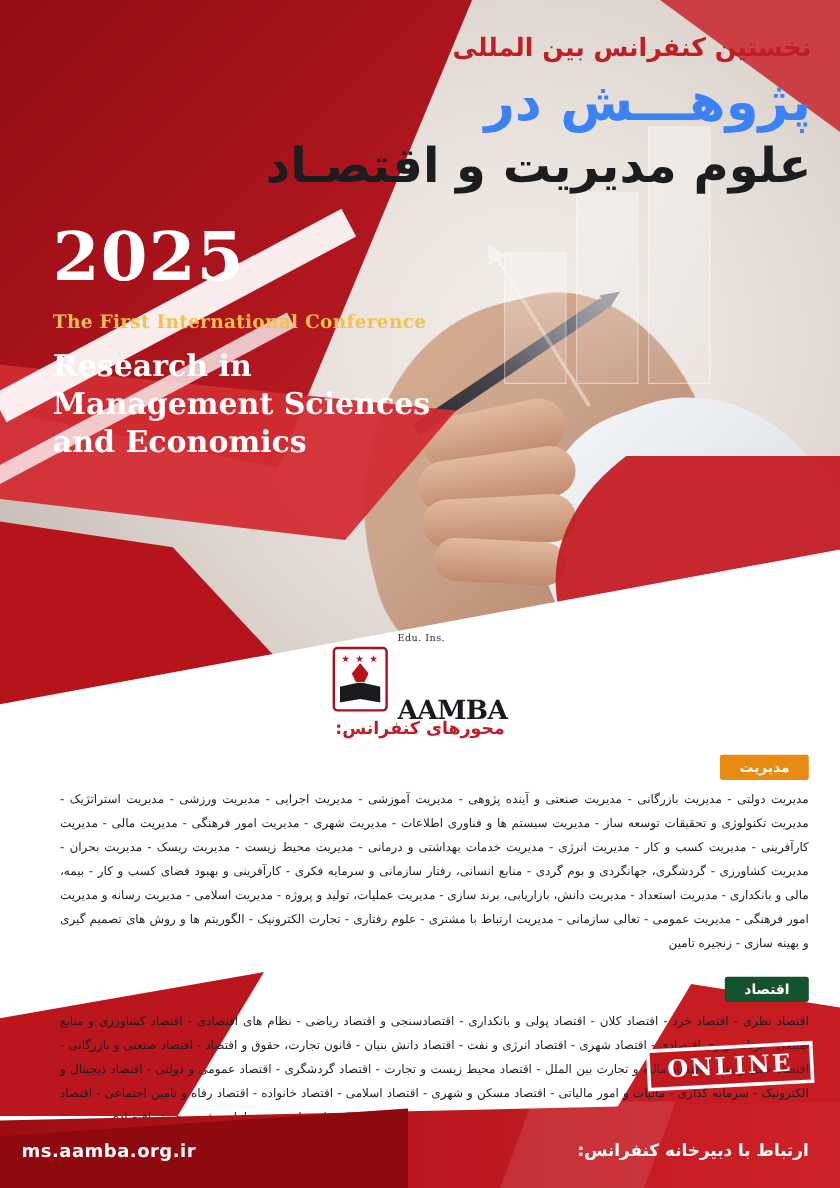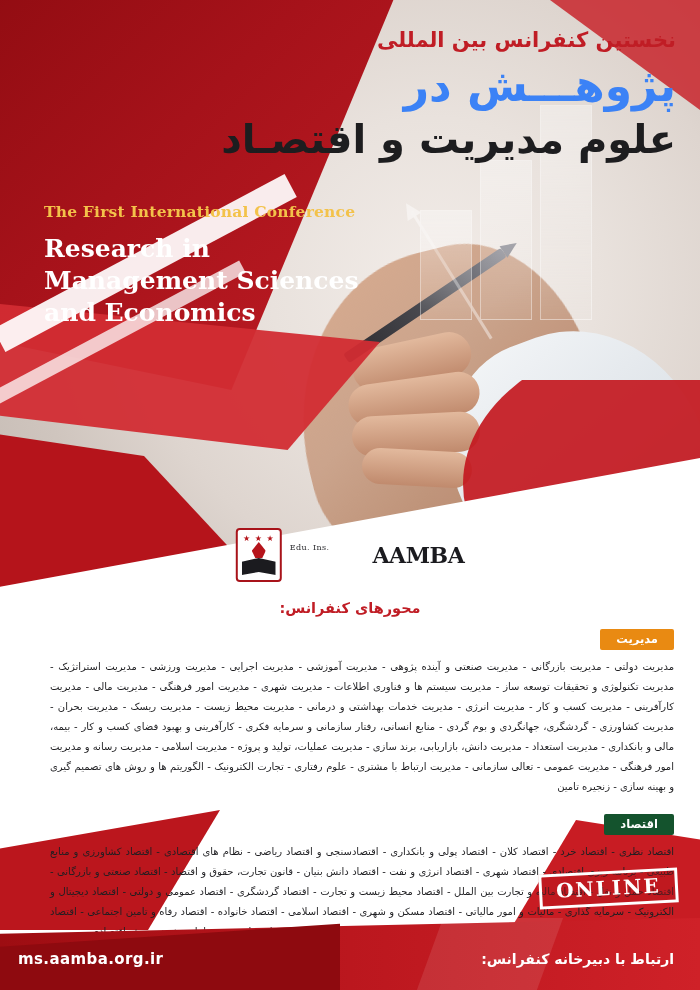--- a/index.html
+++ b/index.html
@@ -269,21 +269,21 @@
   }
   .logo-stars {
     position: absolute; top: 4px; left: 0; right: 0;
     text-align: center; color: #b5141b; font-size: 8px; letter-spacing: 1px;
   }
   .logo-flame {
     position:absolute; top: 12px; left: 50%; transform: translateX(-50%);
     width: 14px; height: 16px; background: #b5141b;
     clip-path: polygon(50% 0, 100% 55%, 75% 100%, 25% 100%, 0 55%);
   }
-  .logo-text { display: flex; flex-direction: row; line-height: 1; gap: 43px; }
+  .logo-text { display: flex; flex-direction: column; line-height: 1; gap: 43px; }
   .logo-small {
     font-family: "DejaVu Serif", serif;
     font-size: 8px; color: #2b2b2f; letter-spacing: .4px; margin-bottom: 2px;
   }
   .logo-big {
     font-family: "DejaVu Serif", serif;
     font-size: 22px; font-weight: 700; color: #1b1b1f; letter-spacing: -.5px;
   }
 
   
@@ -392,20 +392,21 @@
   <div class="red-bl-block"></div>
   <div class="red-br-block"></div>
 
   <div class="fa-title-wrap">
     <div class="fa-kicker">نخستین کنفرانس بین المللی</div>
     <div class="fa-line1">پژوهـــش در</div>
     <div class="fa-line2">علوم مدیریت و اقتصـاد</div>
   </div>
 
   <div class="en-block">
+    <div class="year">2025</div>
     <div class="en-sub">The First International Conference</div>
     <div class="en-title">
       <div>Research in</div>
       <div>Management Sciences</div>
       <div>and Economics</div>
     </div>
   </div>
 
   <div class="logo-wrap">
     <div class="logo-mark">

